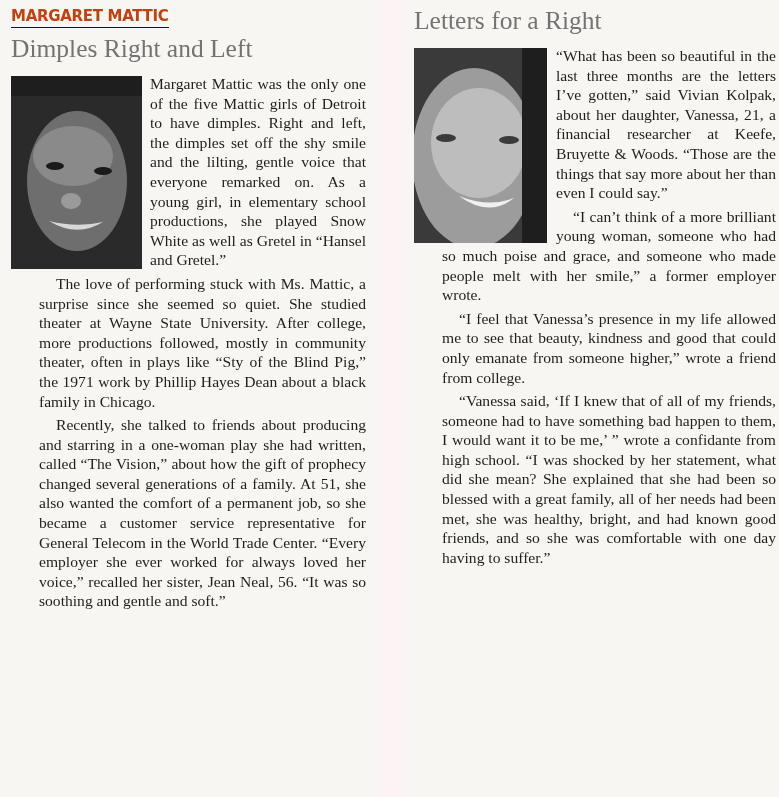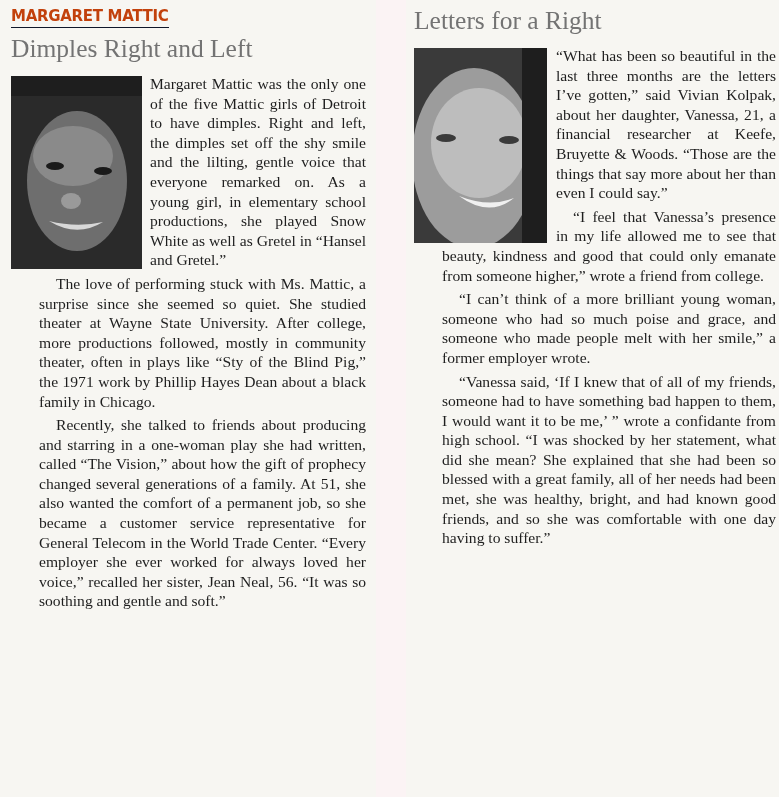--- a/index.html
+++ b/index.html
@@ -82,17 +82,17 @@
         <rect width="133" height="195" fill="#3a3a3a"></rect>
         <ellipse cx="60" cy="110" rx="62" ry="90" fill="#9c9c9c"></ellipse>
         <ellipse cx="65" cy="95" rx="48" ry="55" fill="#bdbdbd"></ellipse>
         <ellipse cx="32" cy="90" rx="10" ry="4" fill="#3a3a3a"></ellipse>
         <ellipse cx="95" cy="92" rx="10" ry="4" fill="#3a3a3a"></ellipse>
         <path d="M45 148 Q75 170 100 150 Q75 160 45 148Z" fill="#f0f0f0"></path>
         <rect x="108" y="0" width="25" height="195" fill="#1e1e1e"></rect>
       </svg>
     </div>
     <p class="lead">“What has been so beautiful in the last three months are the letters I’ve gotten,” said Vivian Kolpak, about her daughter, Vanessa, 21, a financial researcher at Keefe, Bruyette &amp; Woods. “Those are the things that say more about her than even I could say.”</p>
+    <p>“I can’t think of a more brilliant young woman, someone who had so much poise and grace, and someone who made people melt with her smile,” a former employer wrote.</p>
     <p>“I feel that Vanessa’s presence in my life allowed me to see that beauty, kindness and good that could only emanate from someone higher,” wrote a friend from college.</p>
-    <p>“I can’t think of a more brilliant young woman, someone who had so much poise and grace, and someone who made people melt with her smile,” a former employer wrote.</p>
     <p>“Vanessa said, ‘If I knew that of all of my friends, someone had to have something bad happen to them, I would want it to be me,’ ” wrote a confidante from high school. “I was shocked by her statement, what did she mean? She explained that she had been so blessed with a great family, all of her needs had been met, she was healthy, bright, and had known good friends, and so she was comfortable with one day having to suffer.”</p>
   </div>
 </div>
 
 </body></html>

